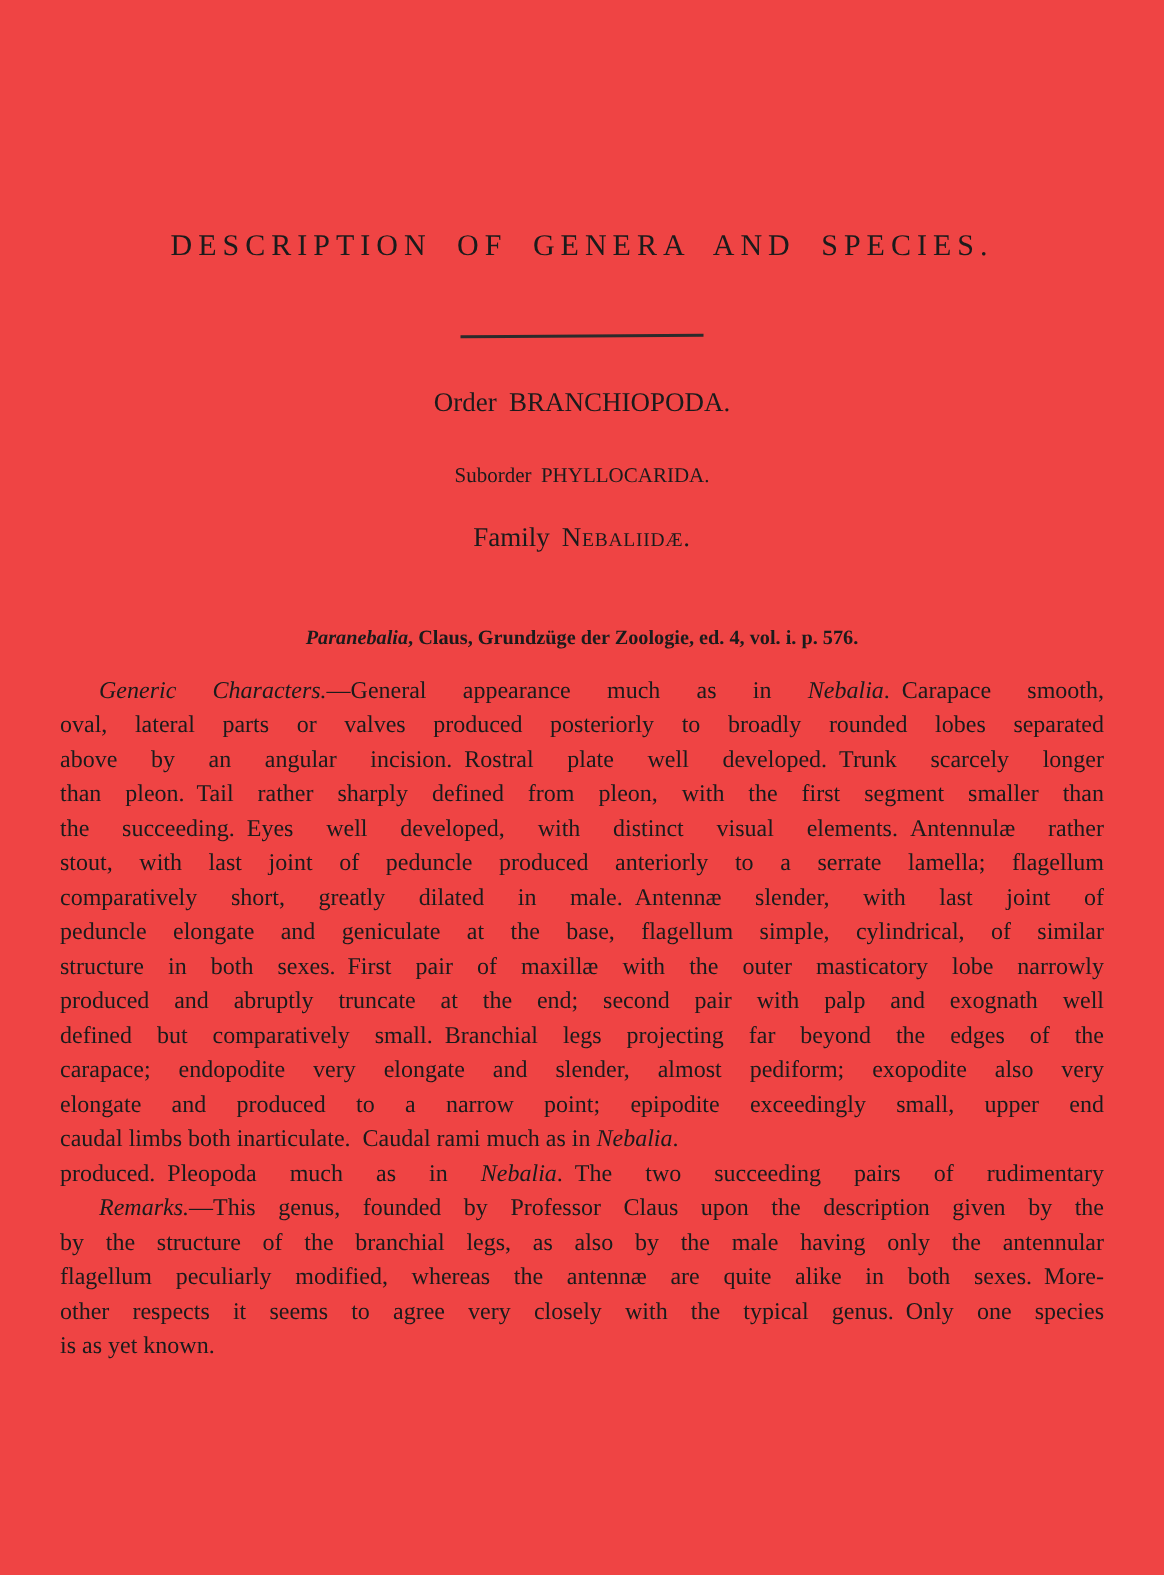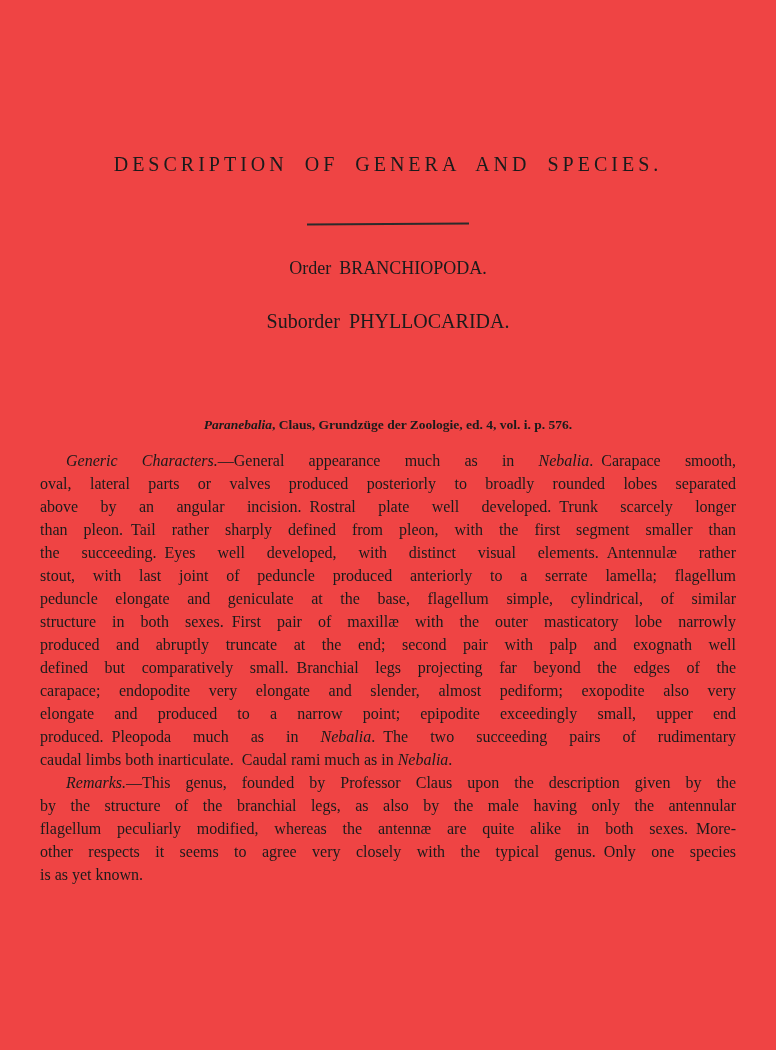--- a/index.html
+++ b/index.html
@@ -40,21 +40,21 @@
     transform: translateX(-50%) rotate(-0.4deg);
   }
   .center-line {
     position: absolute;
     left: 0;
     width: 100%;
     text-align: center;
     white-space: nowrap;
   }
   .h-order    { top: 258px; font-size: 18px; }
-  .h-suborder { top: 310px; font-size: 20px; }
+  .h-suborder { top: 310px; font-size: 14px; }
   .h-family   { top: 348px; font-size: 18px; }
   .h-genus    { top: 382px; font-size: 19px; }
   .h-citation { top: 417px; font-size: 13.5px; font-weight: 600; }
   .prefix     { margin-right: 0.45em; margin-top: 36px; }
   .smallcaps  { font-variant: small-caps; letter-spacing: 0.5px; }
   .italic     { font-style: italic; }
   .body-text {
     position: absolute;
     top: 449px;
     left: 40px;
@@ -84,42 +84,46 @@
   <div class="rule"></div>
 
   <div class="center-line h-order">
     <span class="prefix">Order</span><span>BRANCHIOPODA.</span>
   </div>
 
   <div class="center-line h-suborder">
     <span class="prefix">Suborder</span><span>PHYLLOCARIDA.</span>
   </div>
 
+  <div class="center-line h-family">
+    <span class="prefix">Family</span><span class="smallcaps">Nebaliidæ.</span>
+  </div>
 
 
   <div class="center-line h-citation">
     <span class="italic">Paranebalia</span><span>, Claus, Grundzüge der Zoologie, ed. 4, vol. i. p. 576.</span>
   </div>
 
   <div class="body-text">
       <div>
         <div class="tline tline-first"><em>Generic Characters.</em><span>—General appearance much as in </span><em>Nebalia</em><span>. Carapace smooth,</span></div>
         <div class="tline"><span>oval, lateral parts or valves produced posteriorly to broadly rounded lobes separated</span></div>
         <div class="tline"><span>above by an angular incision. Rostral plate well developed. Trunk scarcely longer</span></div>
         <div class="tline"><span>than pleon. Tail rather sharply defined from pleon, with the first segment smaller than</span></div>
         <div class="tline"><span>the succeeding. Eyes well developed, with distinct visual elements. Antennulæ rather</span></div>
         <div class="tline"><span>stout, with last joint of peduncle produced anteriorly to a serrate lamella; flagellum</span></div>
+        <div class="tline"><span>comparatively short, greatly dilated in male. Antennæ slender, with last joint of</span></div>
         <div class="tline"><span>peduncle elongate and geniculate at the base, flagellum simple, cylindrical, of similar</span></div>
         <div class="tline"><span>structure in both sexes. First pair of maxillæ with the outer masticatory lobe narrowly</span></div>
         <div class="tline"><span>produced and abruptly truncate at the end; second pair with palp and exognath well</span></div>
         <div class="tline"><span>defined but comparatively small. Branchial legs projecting far beyond the edges of the</span></div>
         <div class="tline"><span>carapace; endopodite very elongate and slender, almost pediform; exopodite also very</span></div>
         <div class="tline"><span>elongate and produced to a narrow point; epipodite exceedingly small, upper end</span></div>
+        <div class="tline tline-last"><span>caudal limbs both inarticulate. Caudal rami much as in </span><em>Nebalia</em><span>.</span></div>
         <div class="tline"><span>produced. Pleopoda much as in </span><em>Nebalia</em><span>. The two succeeding pairs of rudimentary</span></div>
-        <div class="tline tline-last"><span>caudal limbs both inarticulate. Caudal rami much as in </span><em>Nebalia</em><span>.</span></div>
       </div>
       <div>
         <div class="tline tline-first"><em>Remarks.</em><span>—This genus, founded by Professor Claus upon the description given by the</span></div>
         <div class="tline"><span>by the structure of the branchial legs, as also by the male having only the antennular</span></div>
         <div class="tline"><span>flagellum peculiarly modified, whereas the antennæ are quite alike in both sexes. More-</span></div>
         <div class="tline"><span>other respects it seems to agree very closely with the typical genus. Only one species</span></div>
         <div class="tline tline-last"><span>is as yet known.</span></div>
       </div>
     </div>
 

